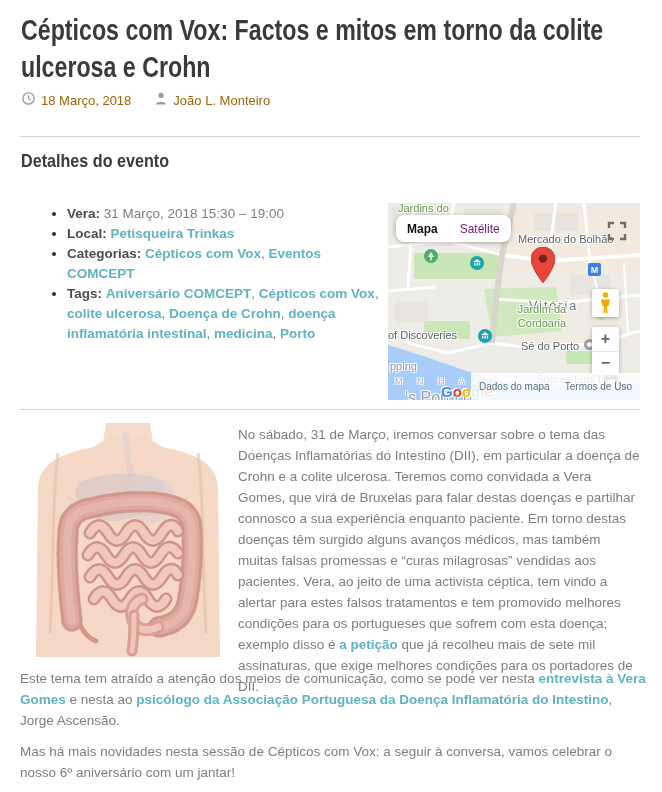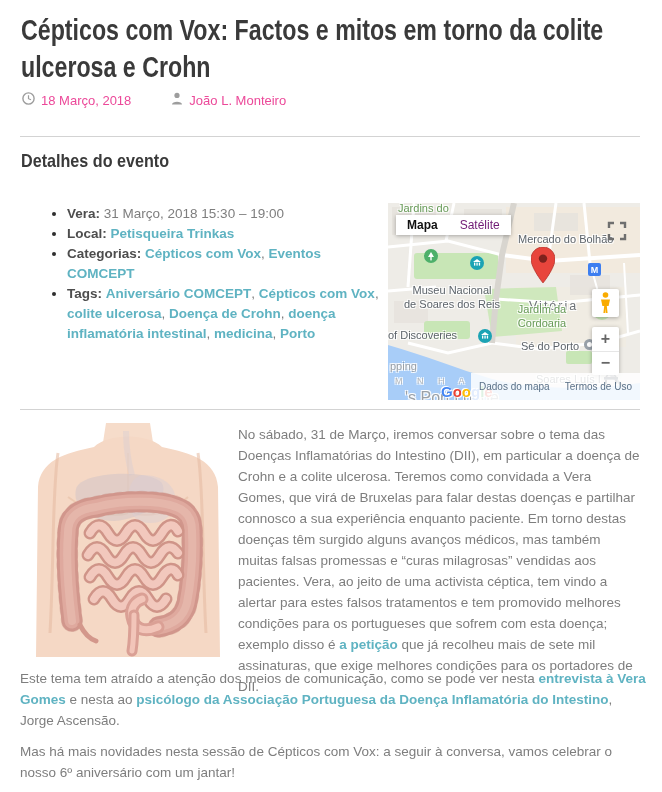--- a/index.html
+++ b/index.html
@@ -1,20 +1,20 @@
 <!DOCTYPE html>
 <html><head>
 <meta charset="utf-8">
 <style>
   html,body{margin:0;padding:0;}
   body{width:662px;height:792px;background:#fff;font-family:"Liberation Sans",sans-serif;position:relative;overflow:hidden;color:#7e7e7e;}
 
   h1.title{position:absolute;left:21px;top:12px;width:758px;margin:0;font-size:29px;line-height:37px;
     color:#3a3a3a;font-weight:bold;transform:scaleX(0.8);transform-origin:0 0;}
-  .meta{position:absolute;left:22px;top:92px;display:flex;gap:40px;align-items:center;font-size:13px;color:#ec4899;}
+  .meta{position:absolute;left:22px;top:92px;display:flex;gap:24px;align-items:center;font-size:13px;color:#a16207;}
   .meta .item{display:flex;gap:6px;align-items:center;}
   .divider{position:absolute;left:20px;width:620px;height:0;border-top:1px solid #d3d3d3;}
   h2.section{position:absolute;left:21px;top:150px;margin:0;font-size:19px;color:#3a3a3a;font-weight:bold;
     transform:scaleX(0.85);transform-origin:0 0;white-space:nowrap;}
 
   ul.details{position:absolute;left:47px;top:204px;width:316px;margin:0;padding:0 0 0 20px;
     font-size:13.5px;line-height:20px;color:#7e7e7e;}
   ul.details li::marker{color:#2e2e2e;}
   .lbl{color:#4d4d4d;font-weight:bold;}
   .lnk{color:#5fb3c2;cursor:pointer;font-weight:bold;}
@@ -24,21 +24,21 @@
   .map svg.bg{position:absolute;left:0;top:0;}
   .mlabel{position:absolute;font-size:11px;color:#5d646b;white-space:nowrap;z-index:2;
     text-shadow:1px 1px 0 rgba(255,255,255,.9),-1px -1px 0 rgba(255,255,255,.9),1px -1px 0 rgba(255,255,255,.9),-1px 1px 0 rgba(255,255,255,.9);}
   .park{color:#679a57;}
   .faint{color:#9aa0a6;}
   .district{color:#b0b5ba;font-size:9px;letter-spacing:6px;z-index:1;}
   .city{color:#6d7277;font-size:12.5px;letter-spacing:2px;}
   .center{text-align:center;white-space:normal;line-height:14px;}
   .poi{position:absolute;width:14px;height:14px;border-radius:50%;z-index:2;display:flex;align-items:center;justify-content:center;}
   .poi svg{display:block;}
-  .mapctrl{position:absolute;left:8px;top:12px;height:20px;background:#fff;border-radius:0;z-index:3;
+  .mapctrl{position:absolute;left:8px;top:12px;height:27px;background:#fff;border-radius:8px;z-index:3;
     box-shadow:0 1px 4px rgba(0,0,0,.3);display:flex;align-items:center;font-size:12px;}
   .mapctrl .seg{padding:0 11px;cursor:pointer;}
   .seg.active{font-weight:bold;color:#111;}
   .seg.inactive{color:#701a75;}
   .fullscreen{position:absolute;right:13px;top:18px;width:20px;height:20px;z-index:3;cursor:pointer;}
   .pegman{position:absolute;right:21px;top:86px;width:27px;height:28px;background:#fff;border-radius:2px;z-index:3;
     box-shadow:0 1px 4px rgba(0,0,0,.3);display:flex;align-items:center;justify-content:center;cursor:pointer;}
   .zoomctrl{position:absolute;right:21px;top:124px;width:27px;height:48px;background:#fff;border-radius:2px;z-index:3;
     box-shadow:0 1px 4px rgba(0,0,0,.3);display:flex;flex-direction:column;color:#666;}
   .zbtn{flex:1;display:flex;align-items:center;justify-content:center;font-size:16px;font-weight:bold;cursor:pointer;}
@@ -136,24 +136,20 @@
         <path d="M202,60 L212,96 L252,92" stroke-width="2"></path>
         <path d="M236,60 L240,130" stroke-width="2"></path>
       </g>
       <path d="M126,0 L114,52 L108,96 L104,140" fill="none" stroke="#d8d5cf" stroke-width="6"></path>
       <path d="M0,142 C36,152 70,166 104,176 C150,188 210,186 252,180 L252,197 L0,197 Z" fill="#a8cdf8"></path>
       <path d="M214,164 L238,186" stroke="#8f969e" stroke-width="2.5" fill="none"></path>
     </svg>
 
     <div class="mlabel park" style="left:10px;top:-1px">Jardins do</div>
     <div class="mlabel" style="left:130px;top:30px">Mercado do Bolhão</div>
-    <div class="mlabel center" style="left:6px;top:80px;width:116px">
-      <span>Museu Nacional</span><br>
-      <span>de Soares dos Reis</span>
-    </div>
     <div class="mlabel city" style="left:141px;top:96px">Vitória</div>
     <div class="mlabel park center" style="left:118px;top:99px;width:72px">
       <span>Jardim da</span><br>
       <span>Cordoaria</span>
     </div>
     <div class="mlabel" style="left:0px;top:126px">of Discoveries</div>
     <div class="mlabel" style="left:133px;top:137px">Sé do Porto</div>
     <div class="mlabel faint" style="left:2px;top:157px">pping</div>
     <div class="mlabel district" style="left:7px;top:173px">M N H A</div>
     <div class="mlabel faint" style="left:17px;top:186px;font-size:16px">'s Port Lodge</div>

